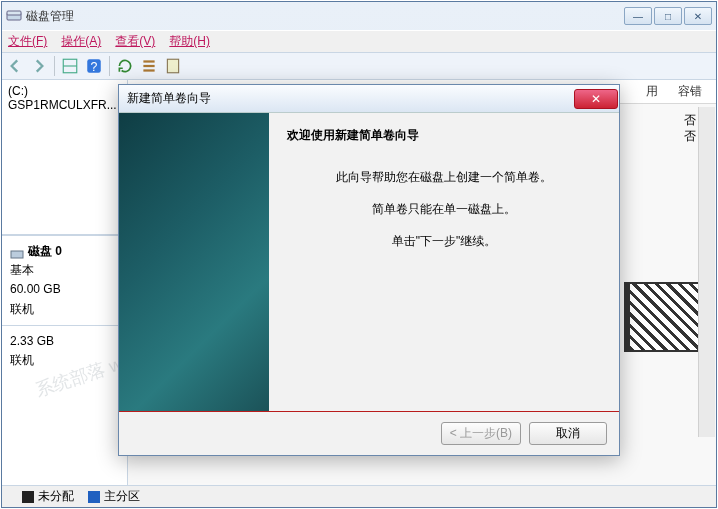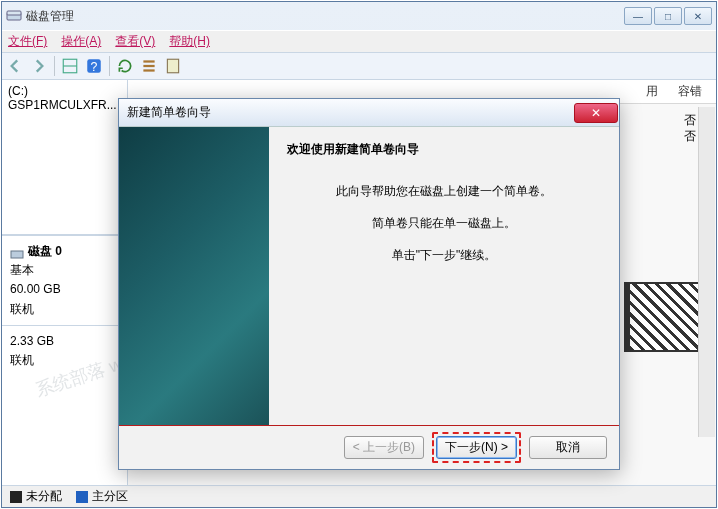--- a/index.html
+++ b/index.html
@@ -23,30 +23,30 @@
 .vol-list { flex: 0 0 155px; border-bottom: 1px solid #c9d6e4; padding: 4px 6px; font-size: 12px; }
 .disk-block { border-top: 1px solid #c9d6e4; padding: 6px 8px; font-size: 12px; line-height: 1.6; }
 .disk-block .hdr { display: flex; align-items: flex-end; gap: 4px; font-weight: bold; }
 .disk-icon { width: 14px; height: 14px; }
 
 .right-col { flex: 1; display: flex; flex-direction: column; }
 .col-headers { height: 24px; border-bottom: 1px solid #d8d8d8; display: flex; align-items: center; justify-content: flex-end; gap: 20px; padding-right: 14px; font-size: 12px; color: #333; }
 .right-body { flex: 1; position: relative; background: #f8f8f8; }
 .hatch { position: absolute; right: 10px; top: 178px; width: 82px; height: 70px; border: 2px solid #333; background: repeating-linear-gradient(45deg,#333 0,#333 3px,#fff 3px,#fff 8px); border-left: 6px solid #333; }
 
-.statusbar { height: 22px; border-top: 1px solid #c9d6e4; background: #f0f0f0; display: flex; align-items: center; gap: 14px; padding: 0 8px; font-size: 12px; }
+.statusbar { height: 22px; border-top: 1px solid #c9d6e4; background: #f0f0f0; display: flex; align-items: center; gap: 14px; padding: 0 20px; font-size: 12px; }
 .sw { width: 12px; height: 12px; display: inline-block; margin-right: 4px; vertical-align: middle; }
 .sw.black { background: #222; }
 .sw.blue { background: #2060c0; }
 
 
 .wm { position: absolute; color: rgba(140,150,160,.25); font-size: 18px; transform: rotate(-18deg); pointer-events: none; }
 
 
-.dialog { position: absolute; left: 118px; top: 98px; width: 502px; height: 372px; border: 1px solid #6a88ac; background: #f2f2f2; box-shadow: 0 4px 20px rgba(0,0,0,.3); }
+.dialog { position: absolute; left: 118px; top: 84px; width: 502px; height: 372px; border: 1px solid #6a88ac; background: #f2f2f2; box-shadow: 0 4px 20px rgba(0,0,0,.3); }
 .dlg-title { height: 28px; background: linear-gradient(#fafcff,#dbe6f3); border-bottom: 1px solid #bcc; display: flex; align-items: center; padding: 0 1px 0 8px; font-size: 12px; }
 .dlg-title .t { flex: 1; }
 .close-btn { width: 44px; height: 20px; border-radius: 3px; background: linear-gradient(#e68,#c23); color: #fff; display: flex; align-items: center; justify-content: center; font-size: 12px; border: 1px solid #a12; }
 .dlg-body { display: flex; height: calc(100% - 28px - 44px); }
 .dlg-side { width: 150px; background: linear-gradient(135deg,#0f3d44,#1d5e66 40%,#2a7a7f 70%,#1b5258); }
 .dlg-main { flex: 1; padding: 14px 18px; background: #f2f2f2; }
 .dlg-main h1 { font-size: 12px; font-weight: bold; margin-bottom: 24px; }
 .dlg-main p { font-size: 12px; margin-bottom: 14px; line-height: 1.5; text-align: center; }
 .dlg-foot { height: 44px; border-top: 1px solid #b91c1c; display: flex; align-items: center; justify-content: flex-end; gap: 8px; padding: 0 12px; background: #f2f2f2; }
 .dlg-btn { min-width: 78px; height: 23px; border: 1px solid #9b9b9b; background: linear-gradient(#fdfdfd,#e6e6e6); font-size: 12px; border-radius: 3px; display: flex; align-items: center; justify-content: center; padding: 0 8px; }
@@ -182,18 +182,15 @@
     <div class="dlg-side"></div>
     <div class="dlg-main">
       <h1>欢迎使用新建简单卷向导</h1>
       <p>此向导帮助您在磁盘上创建一个简单卷。</p>
       <p>简单卷只能在单一磁盘上。</p>
       <p>单击"下一步"继续。</p>
     </div>
   </div>
   <div class="dlg-foot">
     <div class="dlg-btn disabled">&lt; 上一步(B)</div>
-    <span class="highlight">
-      <div class="dlg-btn focus">下一步(N) &gt;</div>
-    </span>
     <div class="dlg-btn">取消</div>
   </div>
 </div>
 
 </body></html>

